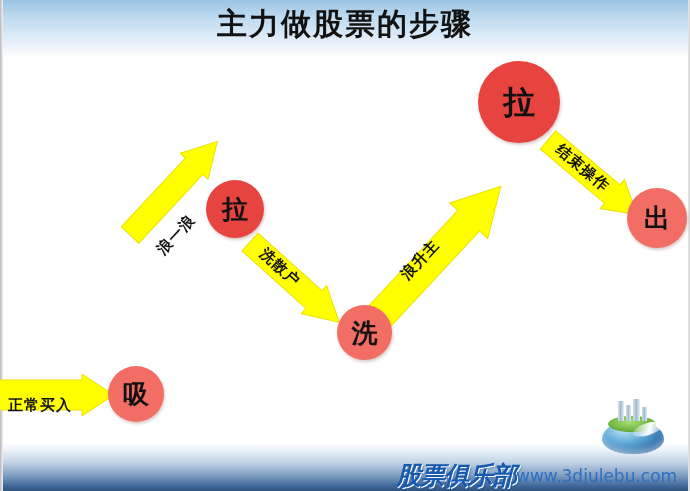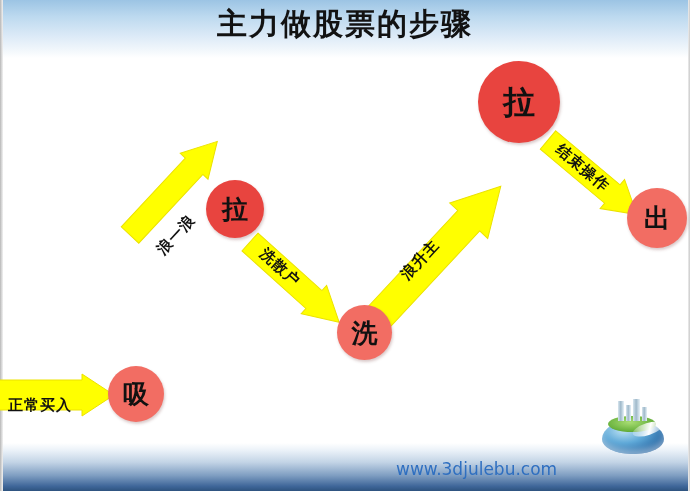--- a/index.html
+++ b/index.html
@@ -219,16 +219,17 @@
     <div class="island"></div>
     <div class="grass"></div>
     <div class="tower" style="left:16px; top:2px; width:6px; height:20px;"></div>
     <div class="tower" style="left:24px; top:6px; width:5px; height:16px;"></div>
     <div class="tower" style="left:31px; top:0px; width:7px; height:22px;"></div>
     <div class="tower" style="left:40px; top:8px; width:5px; height:14px;"></div>
     <div class="swoosh"></div>
   </div>
 
   <div class="wm-text" style="left:396px; top:459px;">
+    <div class="wm-cn">股票俱乐部</div>
     <div class="wm-url">www.3djulebu.com</div>
   </div>
 
 </div>
 
 </body></html>

